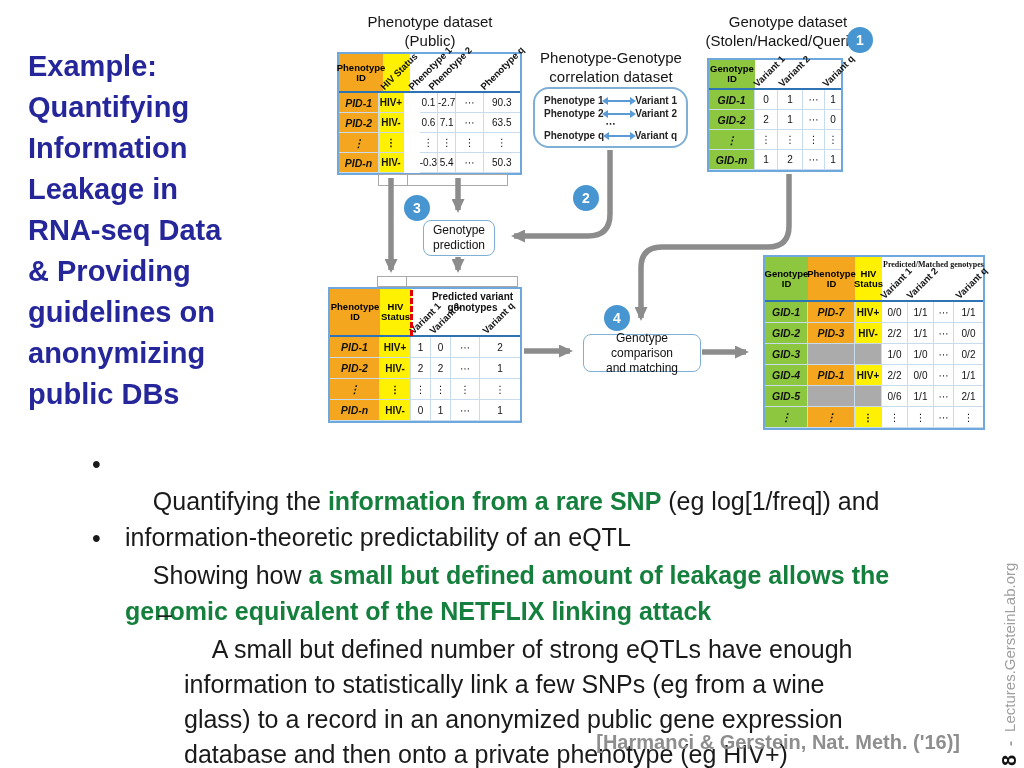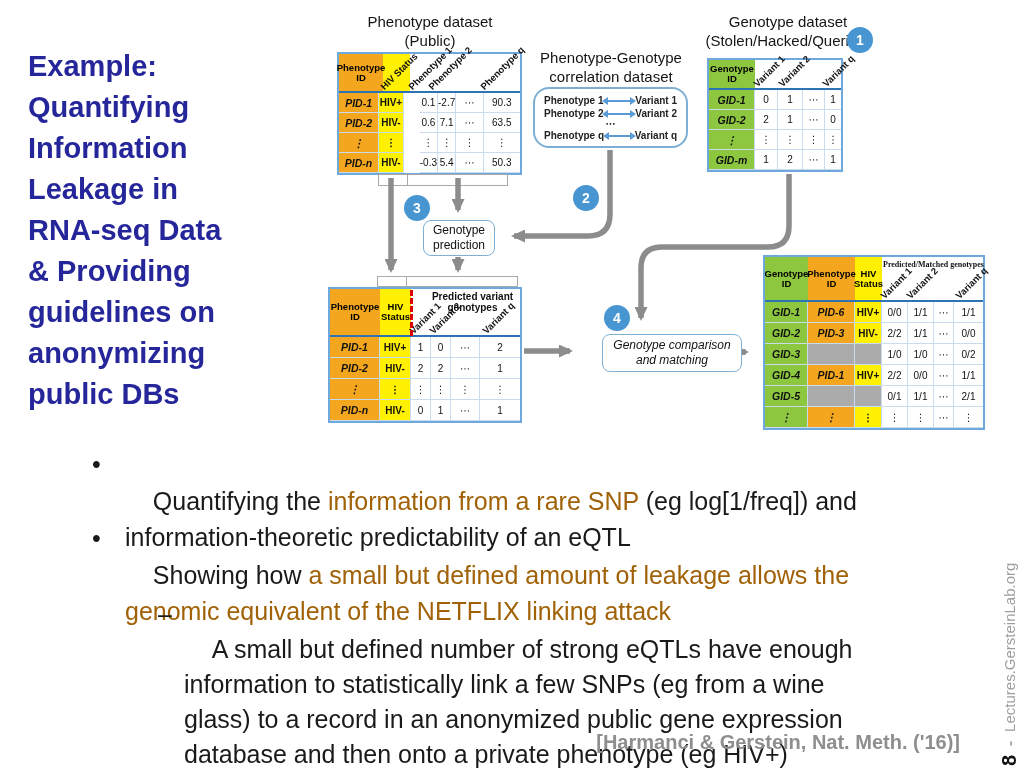--- a/index.html
+++ b/index.html
@@ -87,21 +87,21 @@
   .step { position:absolute; width:26px; height:26px; border-radius:50%; background:#4796D2;
     color:#fff; font-size:14px; font-weight:bold; display:flex; align-items:center; justify-content:center; }
 
   
   .arrows { position:absolute; left:0; top:0; pointer-events:none; }
 
   
   .para { position:absolute; font-size:25px; color:#1a1a1a; line-height:36px; white-space:pre-wrap; }
   .para .marker { position:absolute; left:-33px; top:-1px; }
   .para .submarker { position:absolute; left:-26px; top:0; }
-  .redtext { color:#a16207; font-weight:normal; }
+  .redtext { color:#15803d; font-weight:bold; }
 
   
   .citation { position:absolute; left:520px; top:731px; width:440px; text-align:right;
     font-size:20px; font-weight:bold; color:#8E8E8E; }
   .side-strip { position:absolute; left:998px; top:766px; width:250px; height:22px;
     transform:rotate(-90deg); transform-origin:0 0; display:flex; align-items:center; gap:9px; }
   .side-strip .pagenum { font-size:20px; font-weight:bold; color:#111; }
   .side-strip .sidedash { font-size:15px; font-weight:bold; color:#9E9E9E; }
   .side-strip .sidetext { font-size:15px; font-weight:500; color:#9E9E9E; }
 </style>
@@ -251,21 +251,21 @@
       <path d="M458,257 L458,270" marker-end="url(#ah)"></path>
       <path d="M610,150 L610,214 Q610,236 588,236 L514,236" marker-end="url(#ah)"></path>
       <path d="M789,174 L789,226 Q789,247 768,247 L662,247 Q641,247 641,268 L641,318" marker-end="url(#ah)"></path>
       <path d="M524,351 L570,351" marker-end="url(#ah)"></path>
       <path d="M702,352 L746,352" marker-end="url(#ah)"></path>
     </g>
   </svg>
 
   <div class="pbox" style="left:423px; top:220px; width:72px; height:36px;">Genotype
 prediction</div>
-  <div class="pbox" style="left:602px; top:334px; width:140px; height:38px;font-style:italic;">Genotype comparison
+  <div class="pbox" style="left:583px; top:334px; width:118px; height:38px;">Genotype comparison
 and matching</div>
 
   <div class="tbl t-pred">
     <div class="thead">
       <div class="hband" style="left:0; width:50px; background:#F4A71E;"></div>
       <div class="hband" style="left:50px; width:31px; background:#FFF101;"></div>
       <div class="hlabel" style="left:0; width:50px;">Phenotype
 ID</div>
       <div class="hlabel" style="left:50px; width:31px;">HIV
 Status</div>
@@ -324,21 +324,21 @@
       <div class="hlabel" style="left:90px; width:27px;">HIV
 Status</div>
       <div class="grouplabel" style="left:115px; top:2px; width:107px; font-size:8px; white-space:nowrap;font-family:Liberation Serif, serif;">Predicted/Matched genotypes</div>
       <span class="diag" style="left:121px; top:34px;">Variant 1</span>
       <span class="diag" style="left:147px; top:34px;">Variant 2</span>
       <span class="diag" style="left:196px; top:34px;">Variant q</span>
     </div>
     <div>
         <div class="trow">
           <div class="cell c0">GID-1</div>
-          <div class="cell c1">PID-6</div>
+          <div class="cell c1">PID-7</div>
           <div class="cell c2">HIV+</div>
           <div class="cell c3">0/0</div>
           <div class="cell c4">1/1</div>
           <div class="cell c5">⋯</div>
           <div class="cell c6">1/1</div>
         </div>
         <div class="trow">
           <div class="cell c0">GID-2</div>
           <div class="cell c1">PID-3</div>
           <div class="cell c2">HIV-</div>
@@ -362,21 +362,21 @@
           <div class="cell c2">HIV+</div>
           <div class="cell c3">2/2</div>
           <div class="cell c4">0/0</div>
           <div class="cell c5">⋯</div>
           <div class="cell c6">1/1</div>
         </div>
         <div class="trow">
           <div class="cell c0">GID-5</div>
           <div class="cell c1"></div>
           <div class="cell c2"></div>
-          <div class="cell c3">0/1</div>
+          <div class="cell c3">0/6</div>
           <div class="cell c4">1/1</div>
           <div class="cell c5">⋯</div>
           <div class="cell c6">2/1</div>
         </div>
         <div class="trow">
           <div class="cell c0">⋮</div>
           <div class="cell c1">⋮</div>
           <div class="cell c2">⋮</div>
           <div class="cell c3">⋮</div>
           <div class="cell c4">⋮</div>

